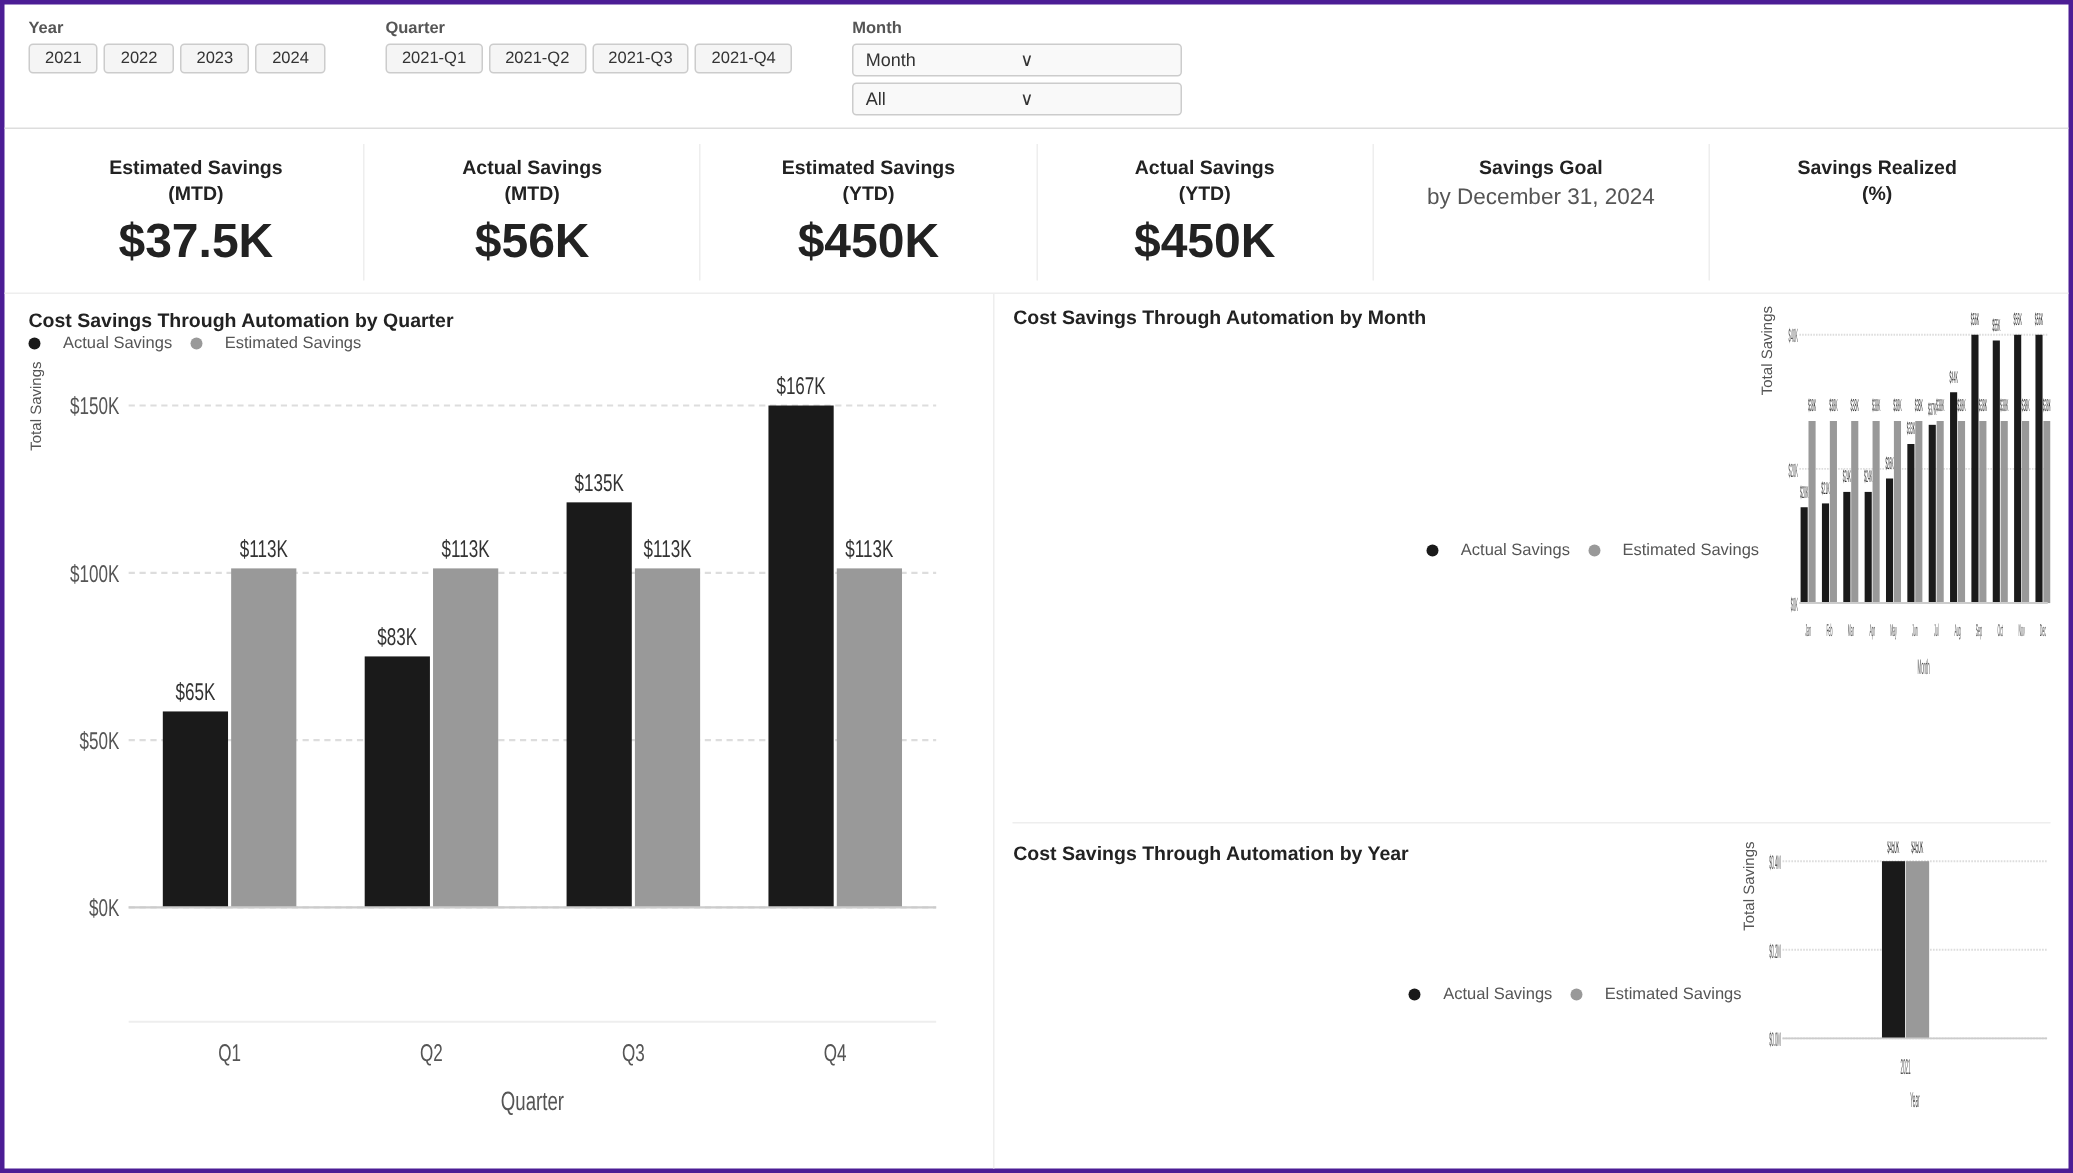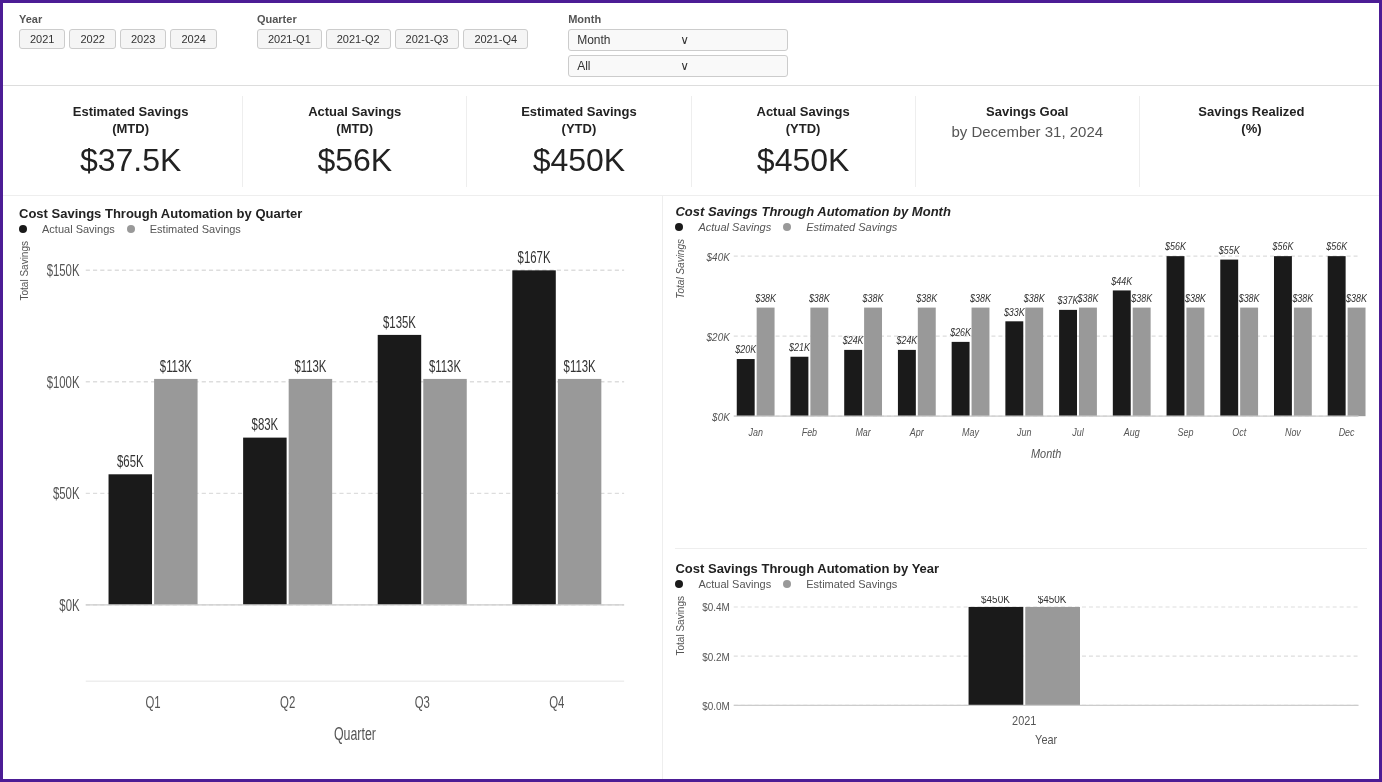--- a/index.html
+++ b/index.html
@@ -16,21 +16,21 @@
     .filter-dropdown-group { display: flex; flex-direction: column; gap: 4px; }
     .filter-dropdown { display: flex; align-items: center; gap: 4px; border: 1px solid #ccc; padding: 3px 8px; border-radius: 3px; background: #f9f9f9; min-width: 220px; cursor: pointer; }
     .filter-dropdown span { flex: 1; font-size: 12px; color: #333; }
     .chevron { font-size: 10px; color: #666; }
 
     
     .kpi-row { display: flex; padding: 10px 16px 8px; border-bottom: 1px solid #eee; gap: 0; }
     .kpi-card { flex: 1; text-align: center; padding: 8px 6px; border-right: 1px solid #eee; }
     .kpi-card:last-child { border-right: none; }
     .kpi-title { font-size: 13px; font-weight: 700; line-height: 1.3; }
-    .kpi-value { font-size: 32px; font-weight: 400; margin-top: 4px; }
+    .kpi-value { font-size: 32px; font-weight: 700; margin-top: 4px; }
     .kpi-sub { font-size: 15px; color: #555; margin-top: 2px; }
 
     
     .charts-row { display: flex; flex: 1; padding: 0; }
     .chart-left { width: 48%; border-right: 1px solid #eee; padding: 10px 28px 10px 16px; display: flex; flex-direction: column; }
     .chart-right { width: 52%; padding: 8px 12px; display: flex; flex-direction: column; gap: 8px; }
 
     .chart-title { font-size: 13px; font-weight: 700; margin-bottom: 2px; }
     .chart-legend { display: flex; gap: 12px; font-size: 11px; color: #555; margin-bottom: 6px; align-items: center; }
     .legend-dot { width: 8px; height: 8px; border-radius: 50%; display: inline-block; margin-right: 3px; }
@@ -168,21 +168,21 @@
 
           <line x1="50" y1="248" x2="570" y2="248" stroke="#ccc" stroke-width="1"></line>
 
           <text x="310" y="340" text-anchor="middle" font-size="12" fill="#555">Quarter</text>
         </svg>
       </div>
     </div>
 
     <div class="chart-right">
 
-      <div class="chart-top" style="flex:1; display:flex; flex-direction:column;font-style:italic;">
+      <div class="chart-top" style="flex:1; display:flex; flex-direction:row;">
         <div class="chart-title">Cost Savings Through Automation by Month</div>
         <div class="chart-legend">
           <span class="legend-dot black"></span>
           <span>Actual Savings</span>
           <span class="legend-dot gray"></span>
           <span>Estimated Savings</span>
         </div>
         <div class="bar-chart-container" style="flex:1;">
           <div class="y-axis-label">Total Savings</div>
           <svg width="100%" height="100%" viewBox="0 0 680 260" preserveAspectRatio="none">
@@ -269,21 +269,21 @@
 
             <line x1="44" y1="155" x2="672" y2="155" stroke="#ccc" stroke-width="1"></line>
 
             <text x="358" y="192" text-anchor="middle" font-size="11" fill="#555">Month</text>
           </svg>
         </div>
       </div>
 
       <div class="section-divider"></div>
 
-      <div class="chart-bottom" style="display:flex; flex-direction:column; height:210px;">
+      <div class="chart-bottom" style="display:flex; height:210px;">
         <div class="chart-title">Cost Savings Through Automation by Year</div>
         <div class="chart-legend">
           <span class="legend-dot black"></span>
           <span>Actual Savings</span>
           <span class="legend-dot gray"></span>
           <span>Estimated Savings</span>
         </div>
         <div class="bar-chart-container" style="flex:1;">
           <div class="y-axis-label">Total Savings</div>
           <svg width="100%" height="100%" viewBox="0 0 680 160" preserveAspectRatio="none">

